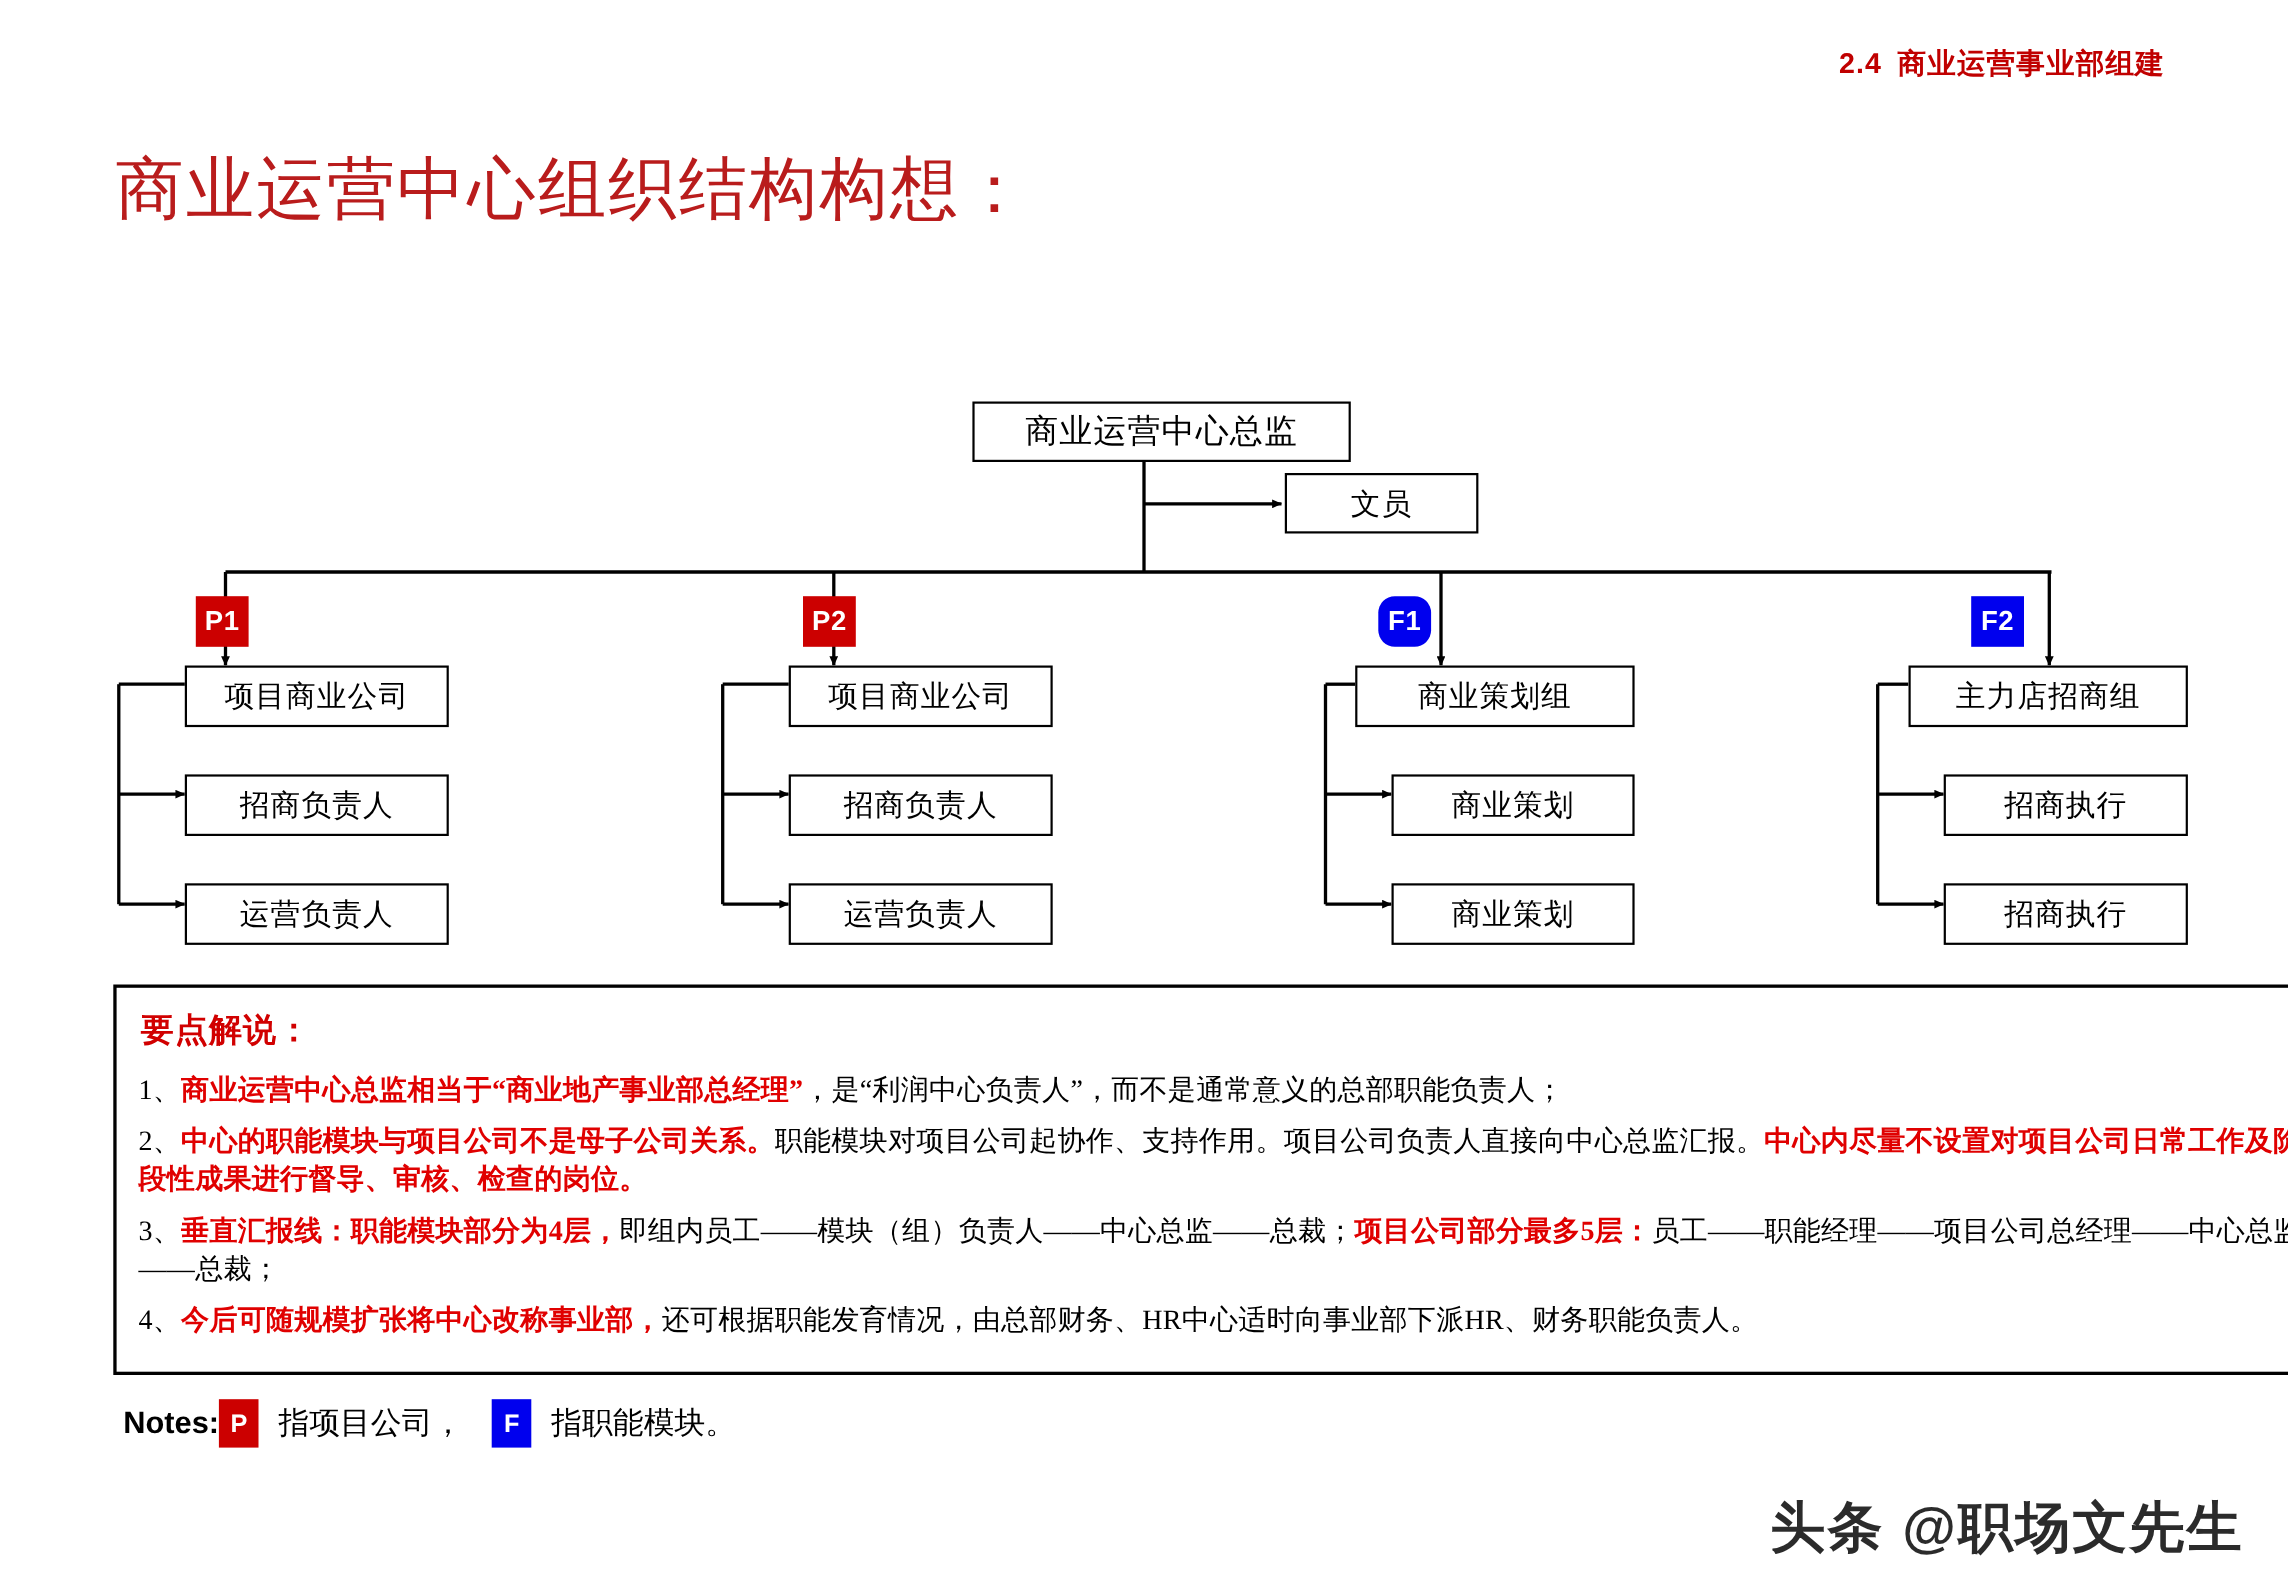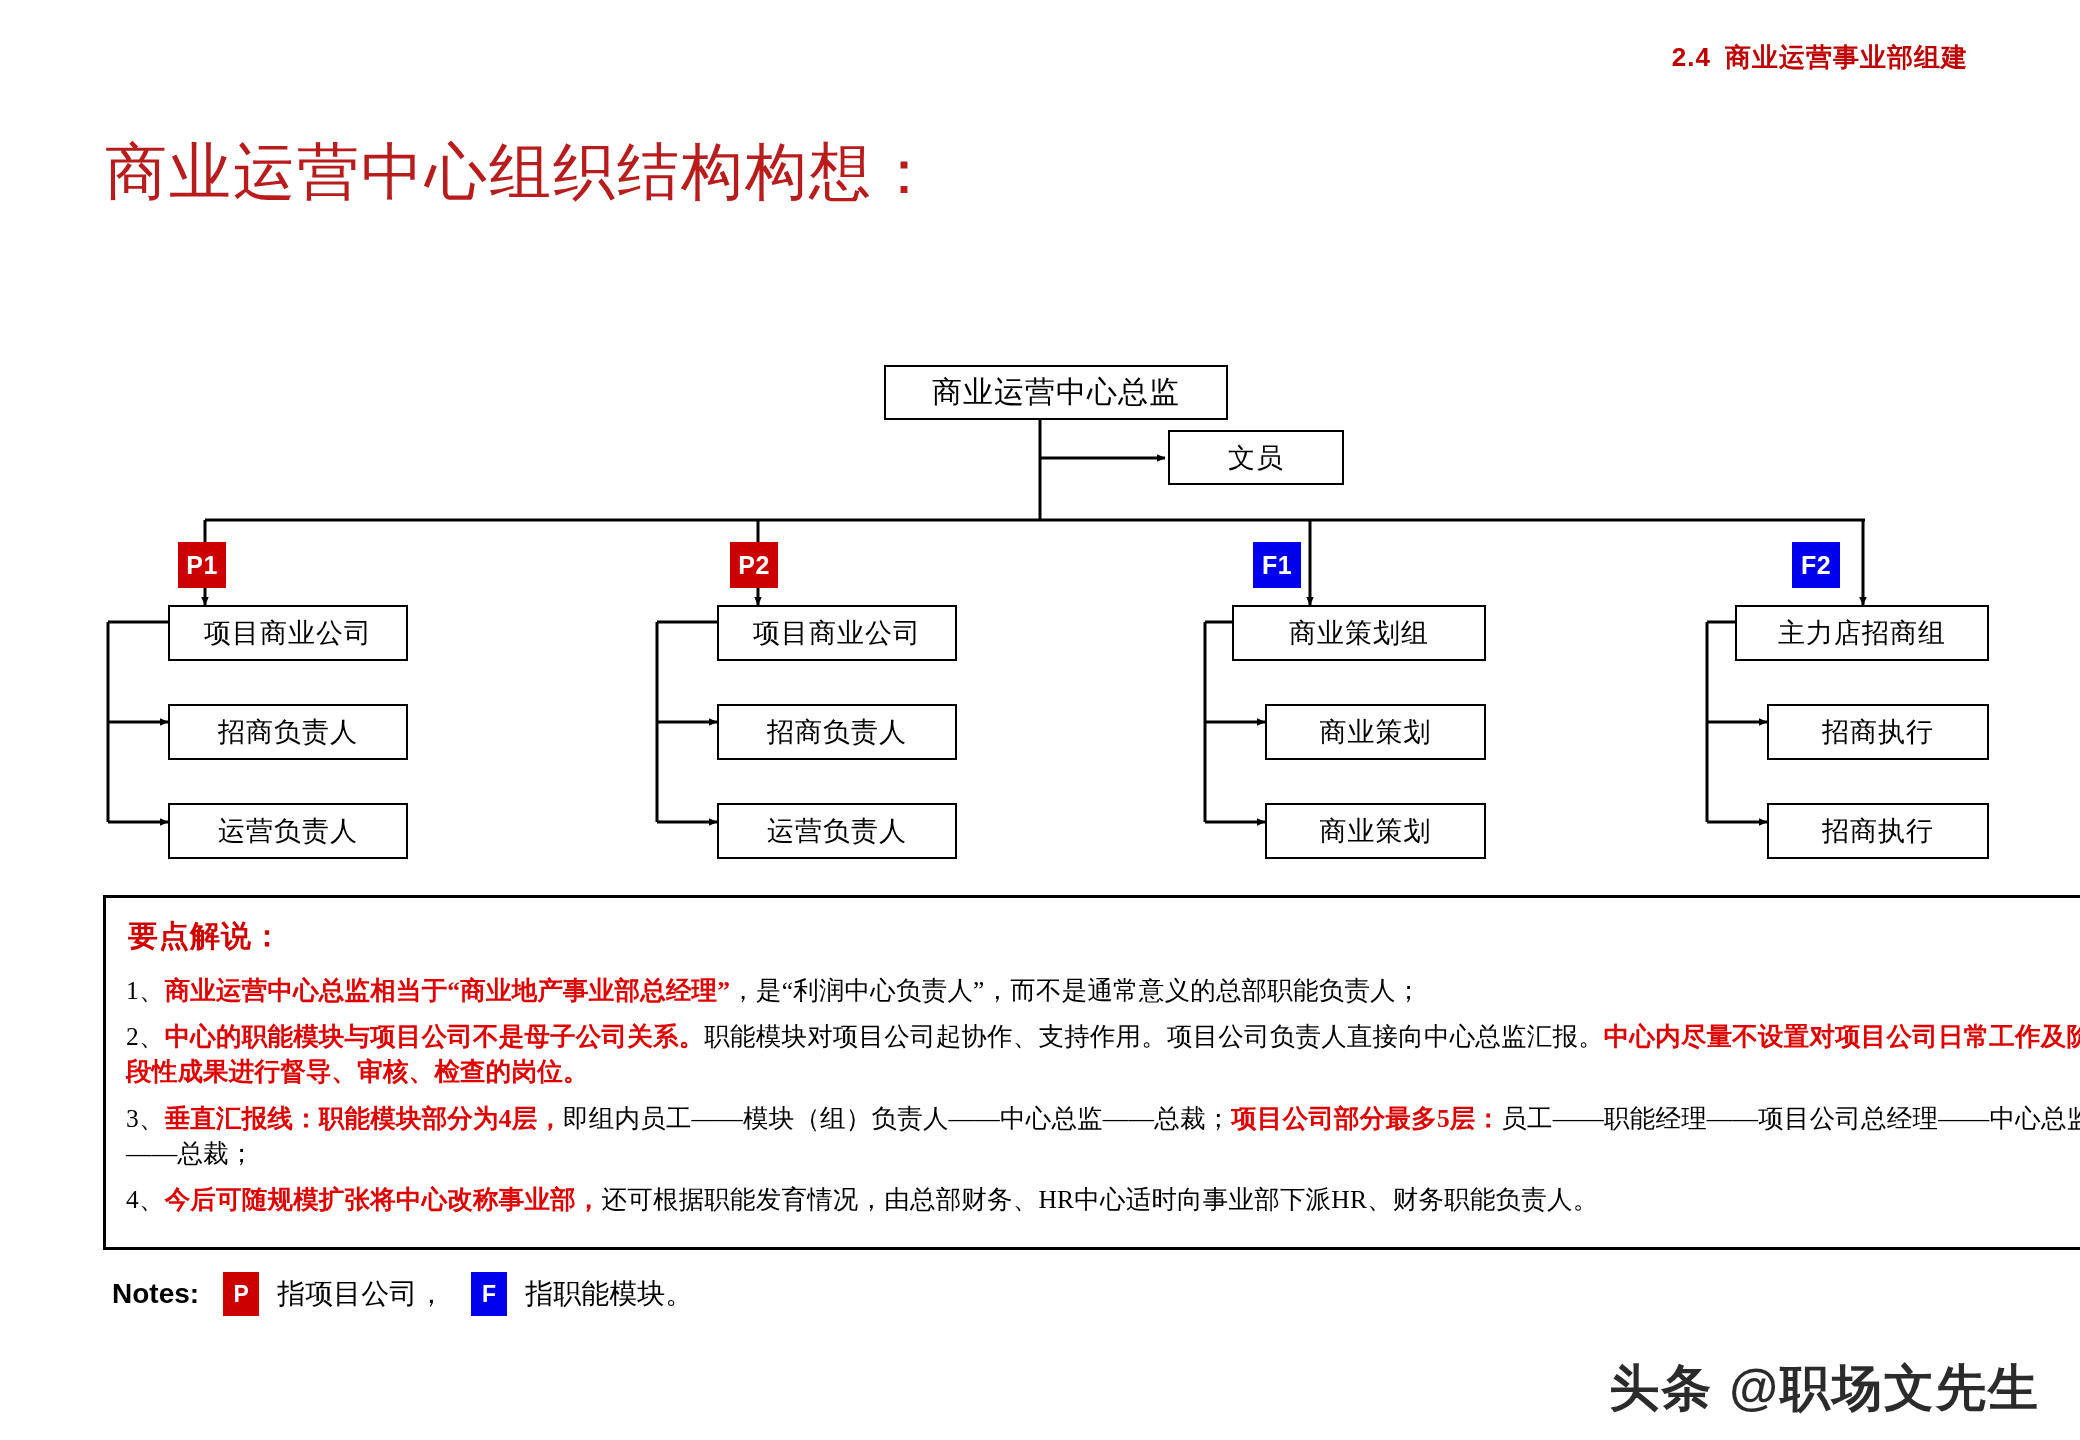--- a/index.html
+++ b/index.html
@@ -121,21 +121,20 @@
     top: 1272px;
     display: flex;
     align-items: center;
     font-size: 28px;
     color: #000000;
   }
   #legend .lbl {
     font-family: "Liberation Sans", "DejaVu Sans", sans-serif;
     font-weight: bold;
     font-size: 28px;
-    margin-right: 24px;
   }
   .mini-badge {
     width: 36px;
     height: 44px;
     color: #ffffff;
     font-family: "Liberation Sans", "DejaVu Sans", sans-serif;
     font-weight: bold;
     font-size: 23px;
     display: inline-flex;
     align-items: center;
@@ -217,21 +216,21 @@
   <div class="badge" style="left:178px;top:542px;width:48px;height:46px;background:#CC0000;">P1</div>
   <div class="node" style="left:168px;top:605px;width:240px;height:56px;">项目商业公司</div>
   <div class="node" style="left:168px;top:704px;width:240px;height:56px;">招商负责人</div>
   <div class="node" style="left:168px;top:803px;width:240px;height:56px;">运营负责人</div>
 
   <div class="badge" style="left:730px;top:542px;width:48px;height:46px;background:#CC0000;">P2</div>
   <div class="node" style="left:717px;top:605px;width:240px;height:56px;">项目商业公司</div>
   <div class="node" style="left:717px;top:704px;width:240px;height:56px;">招商负责人</div>
   <div class="node" style="left:717px;top:803px;width:240px;height:56px;">运营负责人</div>
 
-  <div class="badge" style="left:1253px;top:542px;width:48px;height:46px;background:#0000EE;">F1</div>
+  <div class="badge" style="left:1253px;top:542px;width:48px;height:46px;background:#0000EE;border-radius:15px;">F1</div>
   <div class="node" style="left:1232px;top:605px;width:254px;height:56px;">商业策划组</div>
   <div class="node" style="left:1265px;top:704px;width:221px;height:56px;">商业策划</div>
   <div class="node" style="left:1265px;top:803px;width:221px;height:56px;">商业策划</div>
 
   <div class="badge" style="left:1792px;top:542px;width:48px;height:46px;background:#0000EE;">F2</div>
   <div class="node" style="left:1735px;top:605px;width:254px;height:56px;">主力店招商组</div>
   <div class="node" style="left:1767px;top:704px;width:222px;height:56px;">招商执行</div>
   <div class="node" style="left:1767px;top:803px;width:222px;height:56px;">招商执行</div>
 </div>
 

